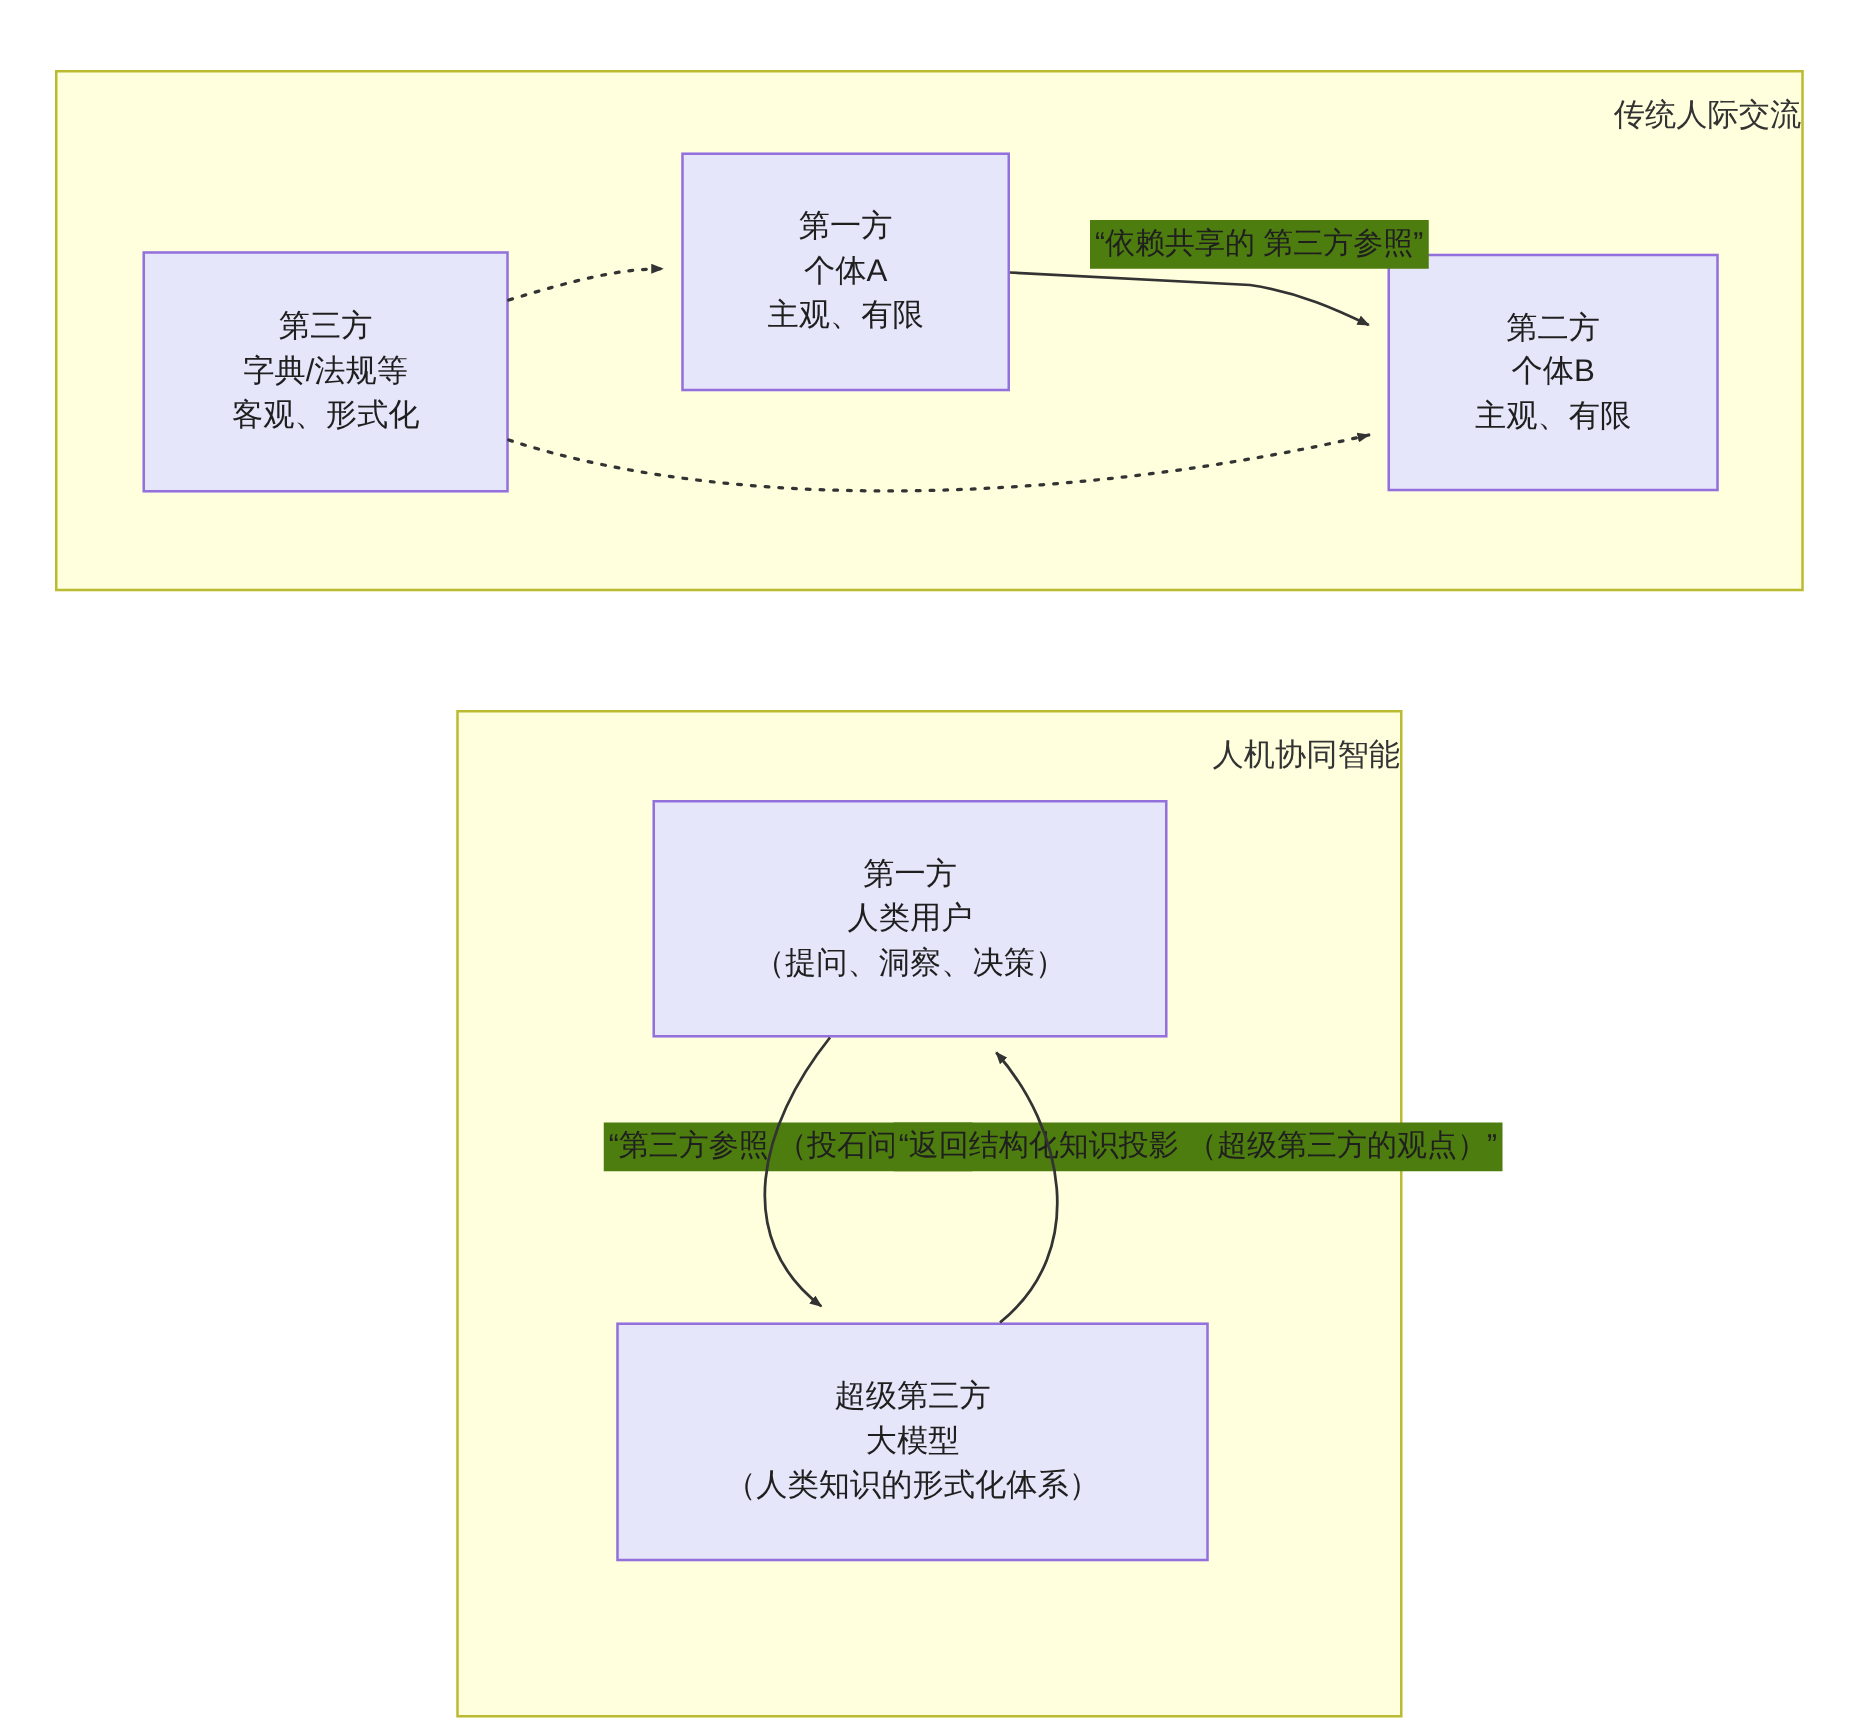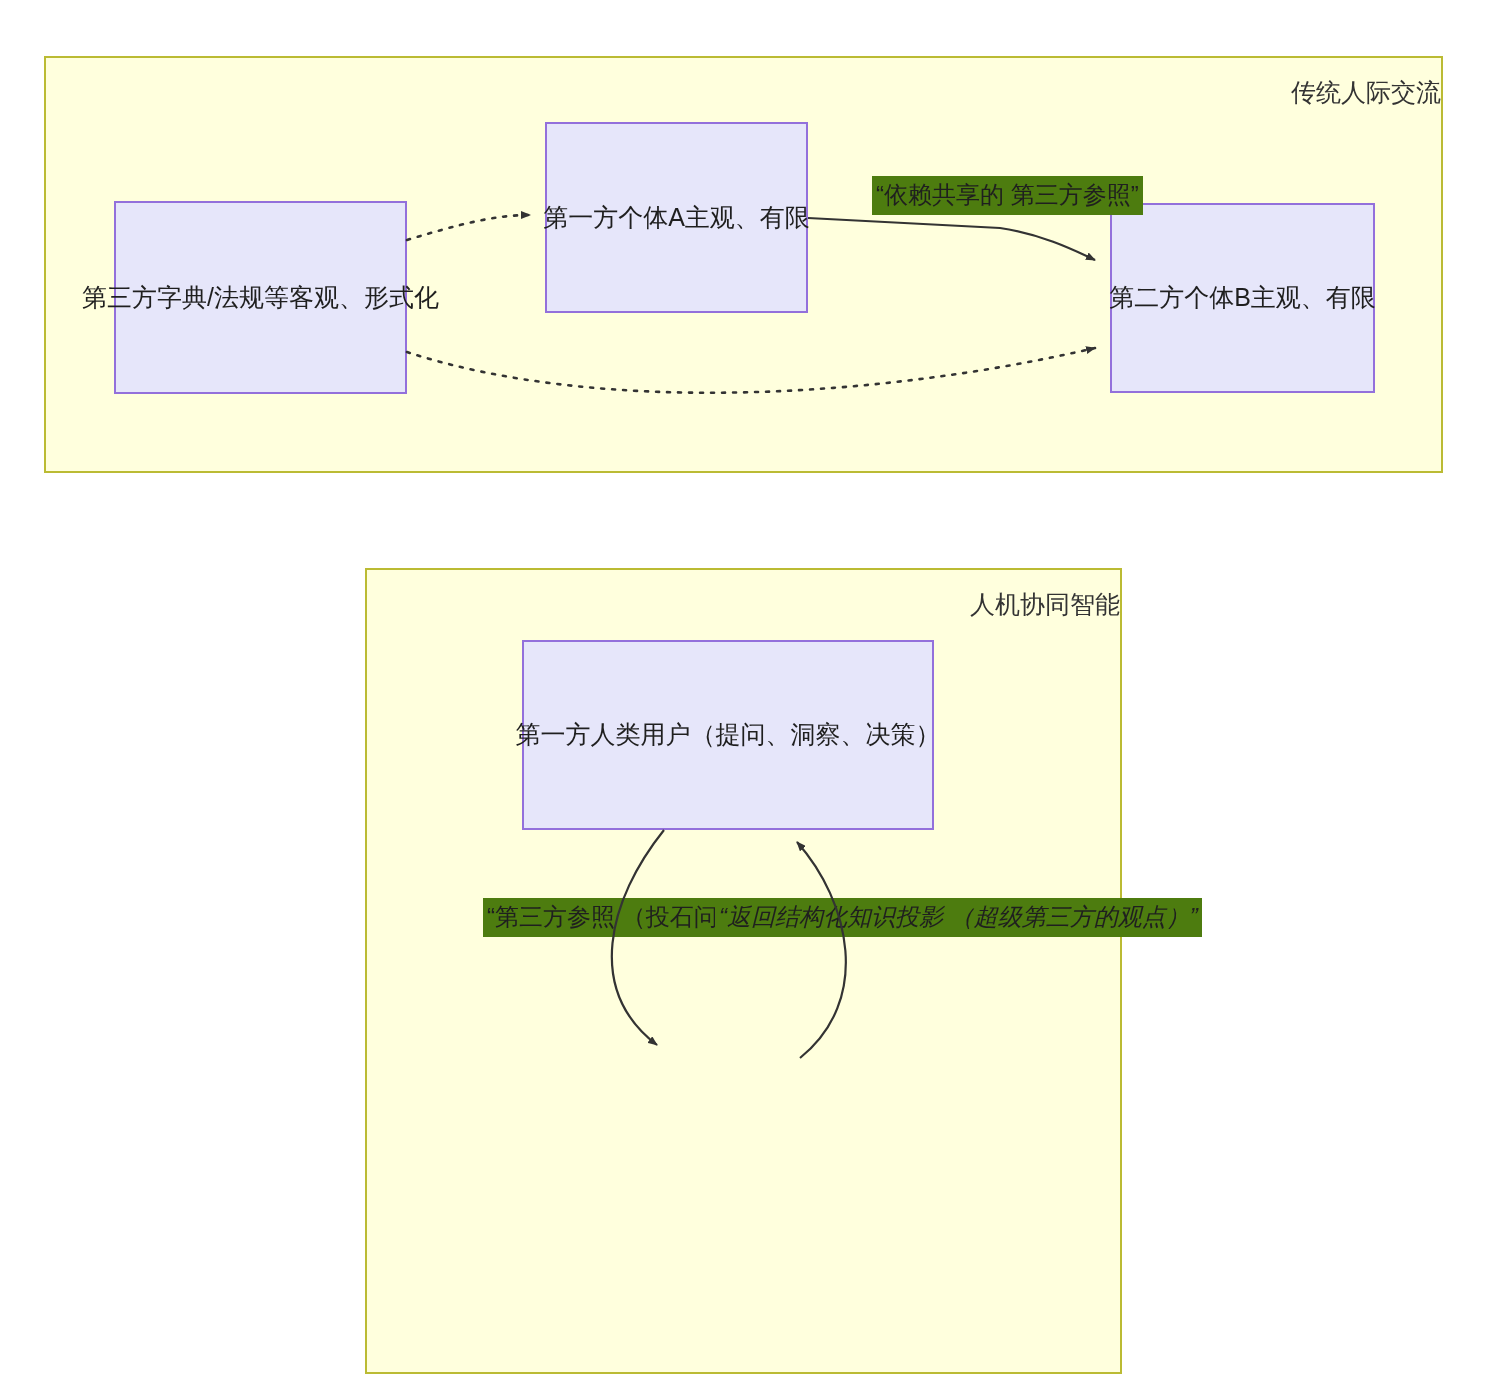--- a/index.html
+++ b/index.html
@@ -52,21 +52,21 @@
   #group-traditional .group-title { top: 22px; }
   #group-collab .group-title { top: 22px; }
 
   
   .node {
     position: absolute;
     background: #e6e6fa;
     border: 2px solid #9370db;
     box-sizing: border-box;
     display: flex;
-    flex-direction: row;
+    flex-direction: column;
     align-items: center;
     justify-content: center;
     color: #1f1f1f;
     font-size: 25px;
     line-height: 1.42;
     text-align: center;
   }
   .node .line { white-space: nowrap; display: block; }
 
   #node-third-party   { left: 114px;  top: 201px;  width: 293px; height: 193px; text-align: right; }
@@ -82,21 +82,21 @@
     color: #1f1f1f;
     font-size: 24px;
     line-height: 1.45;
     text-align: center;
     padding: 2px 4px;
     box-sizing: border-box;
     white-space: nowrap;
   }
   #label-shared-ref { left: 872px; top: 176px; }
   #label-ask        { left: 483px; top: 898px; }
-  #label-answer     { left: 715px; top: 898px; font-style: italic; }
+  #label-answer     { left: 715px; top: 898px; }
 
   svg.edges {
     position: absolute;
     left: 0; top: 0;
     width: 1496px;
     height: 1374px;
     pointer-events: none;
     overflow: visible;
   }
 </style>
@@ -135,20 +135,25 @@
   <div class="group" id="group-collab">
     <div class="group-title">人机协同智能</div>
   </div>
 
   <div class="node" id="node-human-user">
     <span class="line">第一方</span>
     <span class="line">人类用户</span>
     <span class="line">（提问、洞察、决策）</span>
   </div>
 
+  <div class="node" id="node-super-third">
+    <span class="line">超级第三方</span>
+    <span class="line">大模型</span>
+    <span class="line">（人类知识的形式化体系）</span>
+  </div>
 
   <div class="edge-label" id="label-ask">
     <span class="line">“第三方参照</span>
     <span class="line">（投石问路）”</span>
   </div>
 
   <div class="edge-label" id="label-answer">
     <span class="line">“返回结构化知识投影</span>
     <span class="line">（超级第三方的观点）”</span>
   </div>

